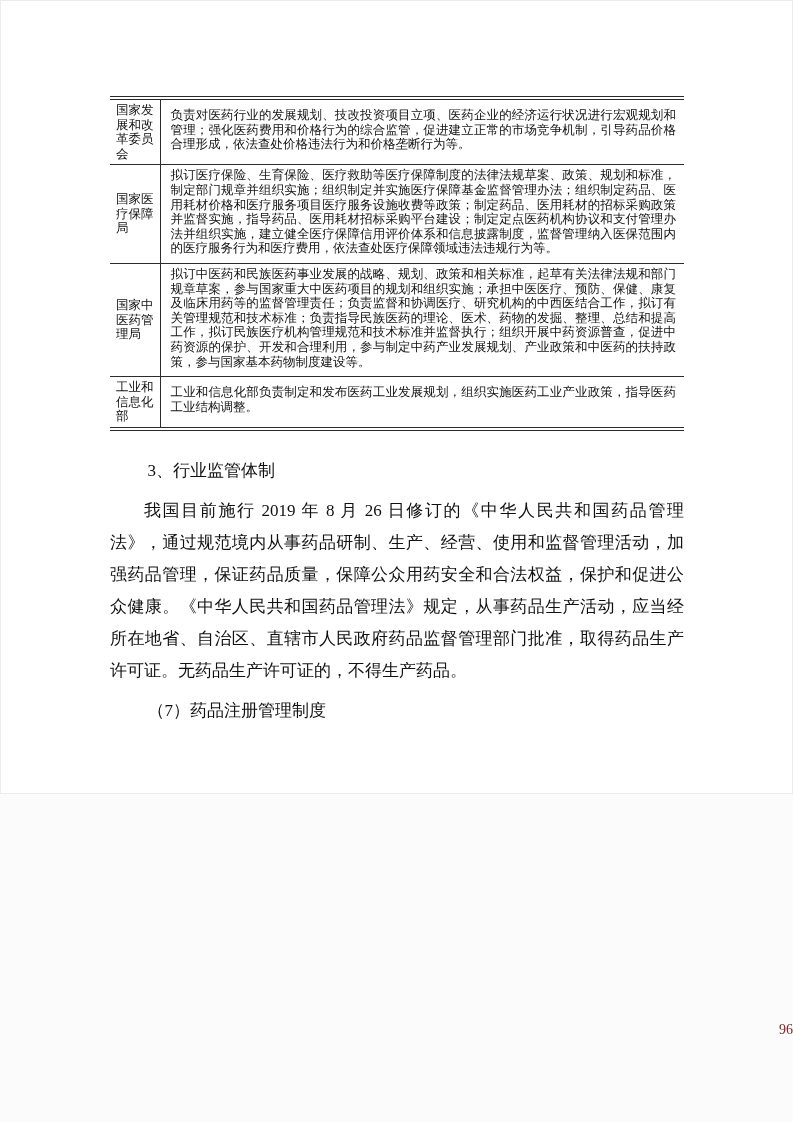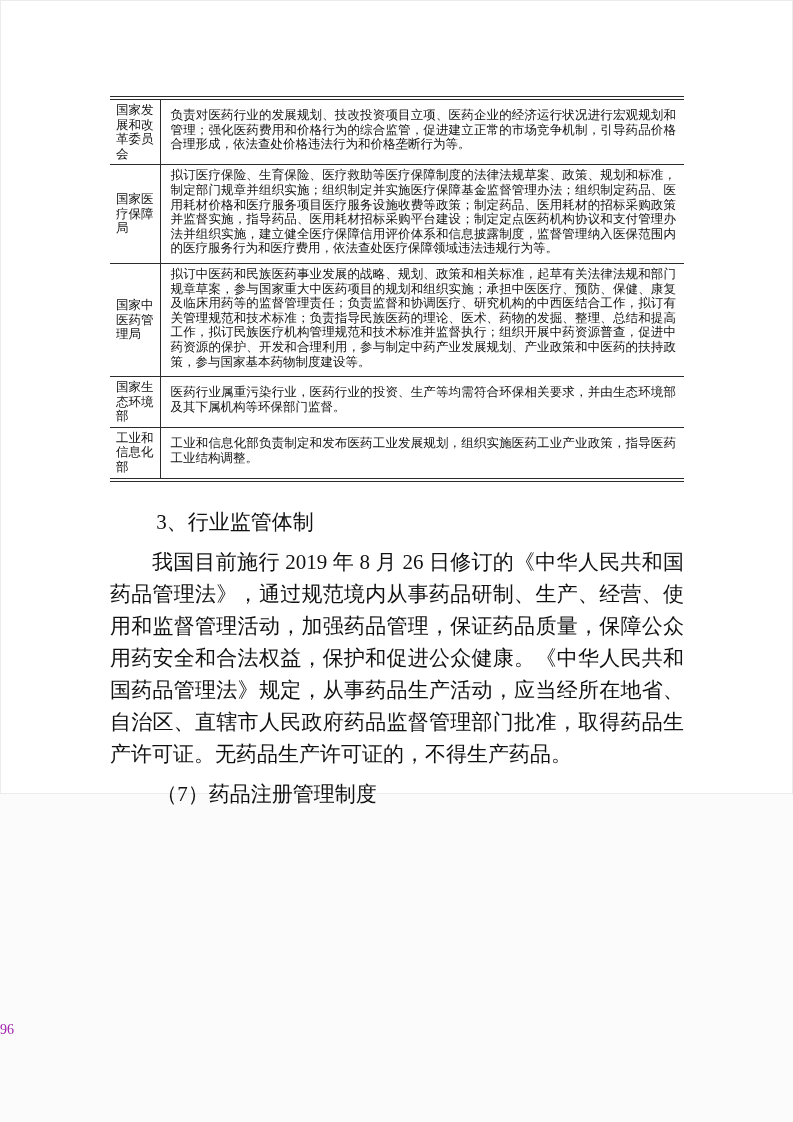--- a/index.html
+++ b/index.html
@@ -47,21 +47,21 @@
     word-break: break-all;
     text-align: left;
   }
   td.duty-cell {
     padding: 3px 8px 7px 10px;
     text-align: justify;
     text-justify: inter-ideograph;
     word-break: break-all;
   }
   
-  .body-text { font-size: 21px; line-height: 32px; margin-top: 24px; }
+  .body-text { font-size: 17px; line-height: 32px; margin-top: 24px; }
   .sec-heading {
     margin-top: 16px;
     font-weight: normal;
     text-indent: 2.2em;
   }
   .sub-heading {
     margin-top: 8px;
     font-weight: normal;
     text-indent: 2.2em;
   }
@@ -69,23 +69,23 @@
     margin-top: 8px;
     text-indent: 2em;
     text-align: justify;
     text-justify: inter-ideograph;
     word-break: break-all;
   }
   .page-number {
     position: absolute;
     left: 0; top: 1022px;
     width: 793px;
-    text-align: left;
+    text-align: right;
     font-size: 14px;
-    color: #a21caf;
+    color: #7f1d1d;
   }
 </style>
 </head>
 <body>
 
 <div class="page">
   <div class="content">
 
     <div class="table-wrap">
       <table class="reg-table">
@@ -96,24 +96,20 @@
           </tr>
           <tr>
             <td class="agency-cell">国家医疗保障局</td>
             <td class="duty-cell">拟订医疗保险、生育保险、医疗救助等医疗保障制度的法律法规草案、政策、规划和标准，制定部门规章并组织实施；组织制定并实施医疗保障基金监督管理办法；组织制定药品、医用耗材价格和医疗服务项目医疗服务设施收费等政策；制定药品、医用耗材的招标采购政策并监督实施，指导药品、医用耗材招标采购平台建设；制定定点医药机构协议和支付管理办法并组织实施，建立健全医疗保障信用评价体系和信息披露制度，监督管理纳入医保范围内的医疗服务行为和医疗费用，依法查处医疗保障领域违法违规行为等。</td>
           </tr>
           <tr>
             <td class="agency-cell">国家中医药管理局</td>
             <td class="duty-cell">拟订中医药和民族医药事业发展的战略、规划、政策和相关标准，起草有关法律法规和部门规章草案，参与国家重大中医药项目的规划和组织实施；承担中医医疗、预防、保健、康复及临床用药等的监督管理责任；负责监督和协调医疗、研究机构的中西医结合工作，拟订有关管理规范和技术标准；负责指导民族医药的理论、医术、药物的发掘、整理、总结和提高工作，拟订民族医疗机构管理规范和技术标准并监督执行；组织开展中药资源普查，促进中药资源的保护、开发和合理利用，参与制定中药产业发展规划、产业政策和中医药的扶持政策，参与国家基本药物制度建设等。</td>
           </tr>
           <tr>
-            <td class="agency-cell">国家生态环境部</td>
-            <td class="duty-cell">医药行业属重污染行业，医药行业的投资、生产等均需符合环保相关要求，并由生态环境部及其下属机构等环保部门监督。</td>
-          </tr>
-          <tr>
             <td class="agency-cell">工业和信息化部</td>
             <td class="duty-cell">工业和信息化部负责制定和发布医药工业发展规划，组织实施医药工业产业政策，指导医药工业结构调整。</td>
           </tr>
         </tbody>
       </table>
     </div>
 
     <div class="body-text">
       <div class="sec-heading">3、行业监管体制</div>
 

